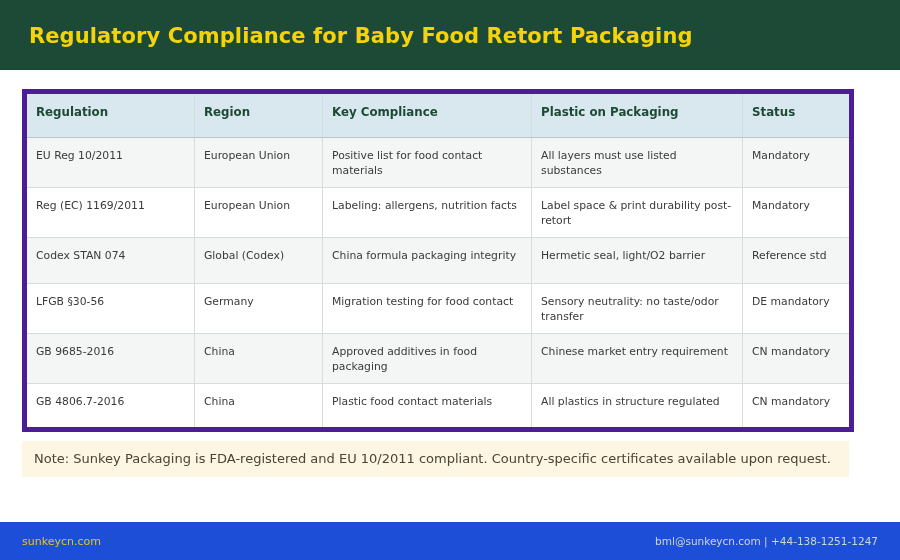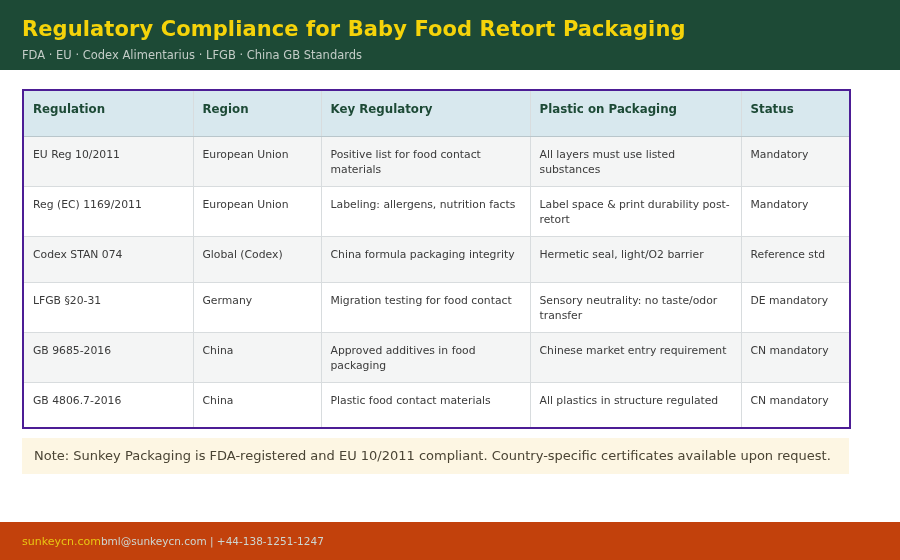--- a/index.html
+++ b/index.html
@@ -26,21 +26,21 @@
     background: #1d4a36;
     height: 70px;
     padding: 10px 22px 0 22px;
     box-sizing: border-box;
   }
   .header-title {
     color: #f5d30a;
     font-size: 21px;
     font-weight: bold;
     letter-spacing: 0.1px;
-    margin: 0;
+    margin: 7px;
     padding-top: 6px;
     line-height: 26px;
     white-space: nowrap;
   }
   .header-subtitle {
     color: #c3ccc7;
     font-size: 11.5px;
     margin: 0;
     padding-top: 6px;
     line-height: 14px;
@@ -54,21 +54,21 @@
     background: #ffffff;
     padding: 19px 22px 0 22px;
     box-sizing: border-box;
   }
 
   
   table.reg-table {
     width: 827px;
     border-collapse: collapse;
     table-layout: fixed;
-    border: 2px solid #4c1d95;
+    border: 5px solid #4c1d95;
   }
   table.reg-table th,
   table.reg-table td {
     text-align: left;
     vertical-align: top;
     border: 1px solid #d8dcde;
     box-sizing: border-box;
   }
   table.reg-table thead th {
     background: #d8e8ee;
@@ -110,60 +110,60 @@
     line-height: 14px;
   }
 
   
   .footer {
     position: absolute;
     left: 0;
     bottom: 0;
     width: 900px;
     height: 38px;
-    background: #c2410c;
+    background: #1d4ed8;
     display: flex;
     align-items: center;
+    justify-content: space-between;
     padding: 0 22px;
     box-sizing: border-box;
   }
   .footer-site {
     color: #e8c613;
     font-size: 11px;
   }
   .footer-contact {
     color: #cdd6d1;
     font-size: 10.5px;
   }
 </style>
 </head>
 <body>
 
 <div class="page">
 
   <div class="header">
     <div class="header-title">Regulatory Compliance for Baby Food Retort Packaging</div>
-    <div class="header-subtitle">FDA · EU · Codex Alimentarius · LFGB · China GB Standards</div>
   </div>
 
   <div class="body-area">
 
     <table class="reg-table">
       <colgroup>
         <col class="col-regulation">
         <col class="col-region">
         <col class="col-keyreq">
         <col class="col-impact">
         <col class="col-status">
       </colgroup>
       <thead>
         <tr>
           <th>Regulation</th>
           <th>Region</th>
-          <th>Key Regulatory</th>
+          <th>Key Compliance</th>
           <th>Plastic on Packaging</th>
           <th>Status</th>
         </tr>
       </thead>
       <tbody>
         <tr class="row-even">
           <td>EU Reg 10/2011</td>
           <td>European Union</td>
           <td>Positive list for food contact materials</td>
           <td>All layers must use listed substances</td>
@@ -177,21 +177,21 @@
           <td class="status-mandatory">Mandatory</td>
         </tr>
         <tr class="row-even">
           <td>Codex STAN 074</td>
           <td>Global (Codex)</td>
           <td>China formula packaging integrity</td>
           <td>Hermetic seal, light/O2 barrier</td>
           <td class="status-reference">Reference std</td>
         </tr>
         <tr class="row-odd">
-          <td>LFGB §20-31</td>
+          <td>LFGB §30-56</td>
           <td>Germany</td>
           <td>Migration testing for food contact</td>
           <td>Sensory neutrality: no taste/odor transfer</td>
           <td class="status-reference">DE mandatory</td>
         </tr>
         <tr class="row-even">
           <td>GB 9685-2016</td>
           <td>China</td>
           <td>Approved additives in food packaging</td>
           <td>Chinese market entry requirement</td>

